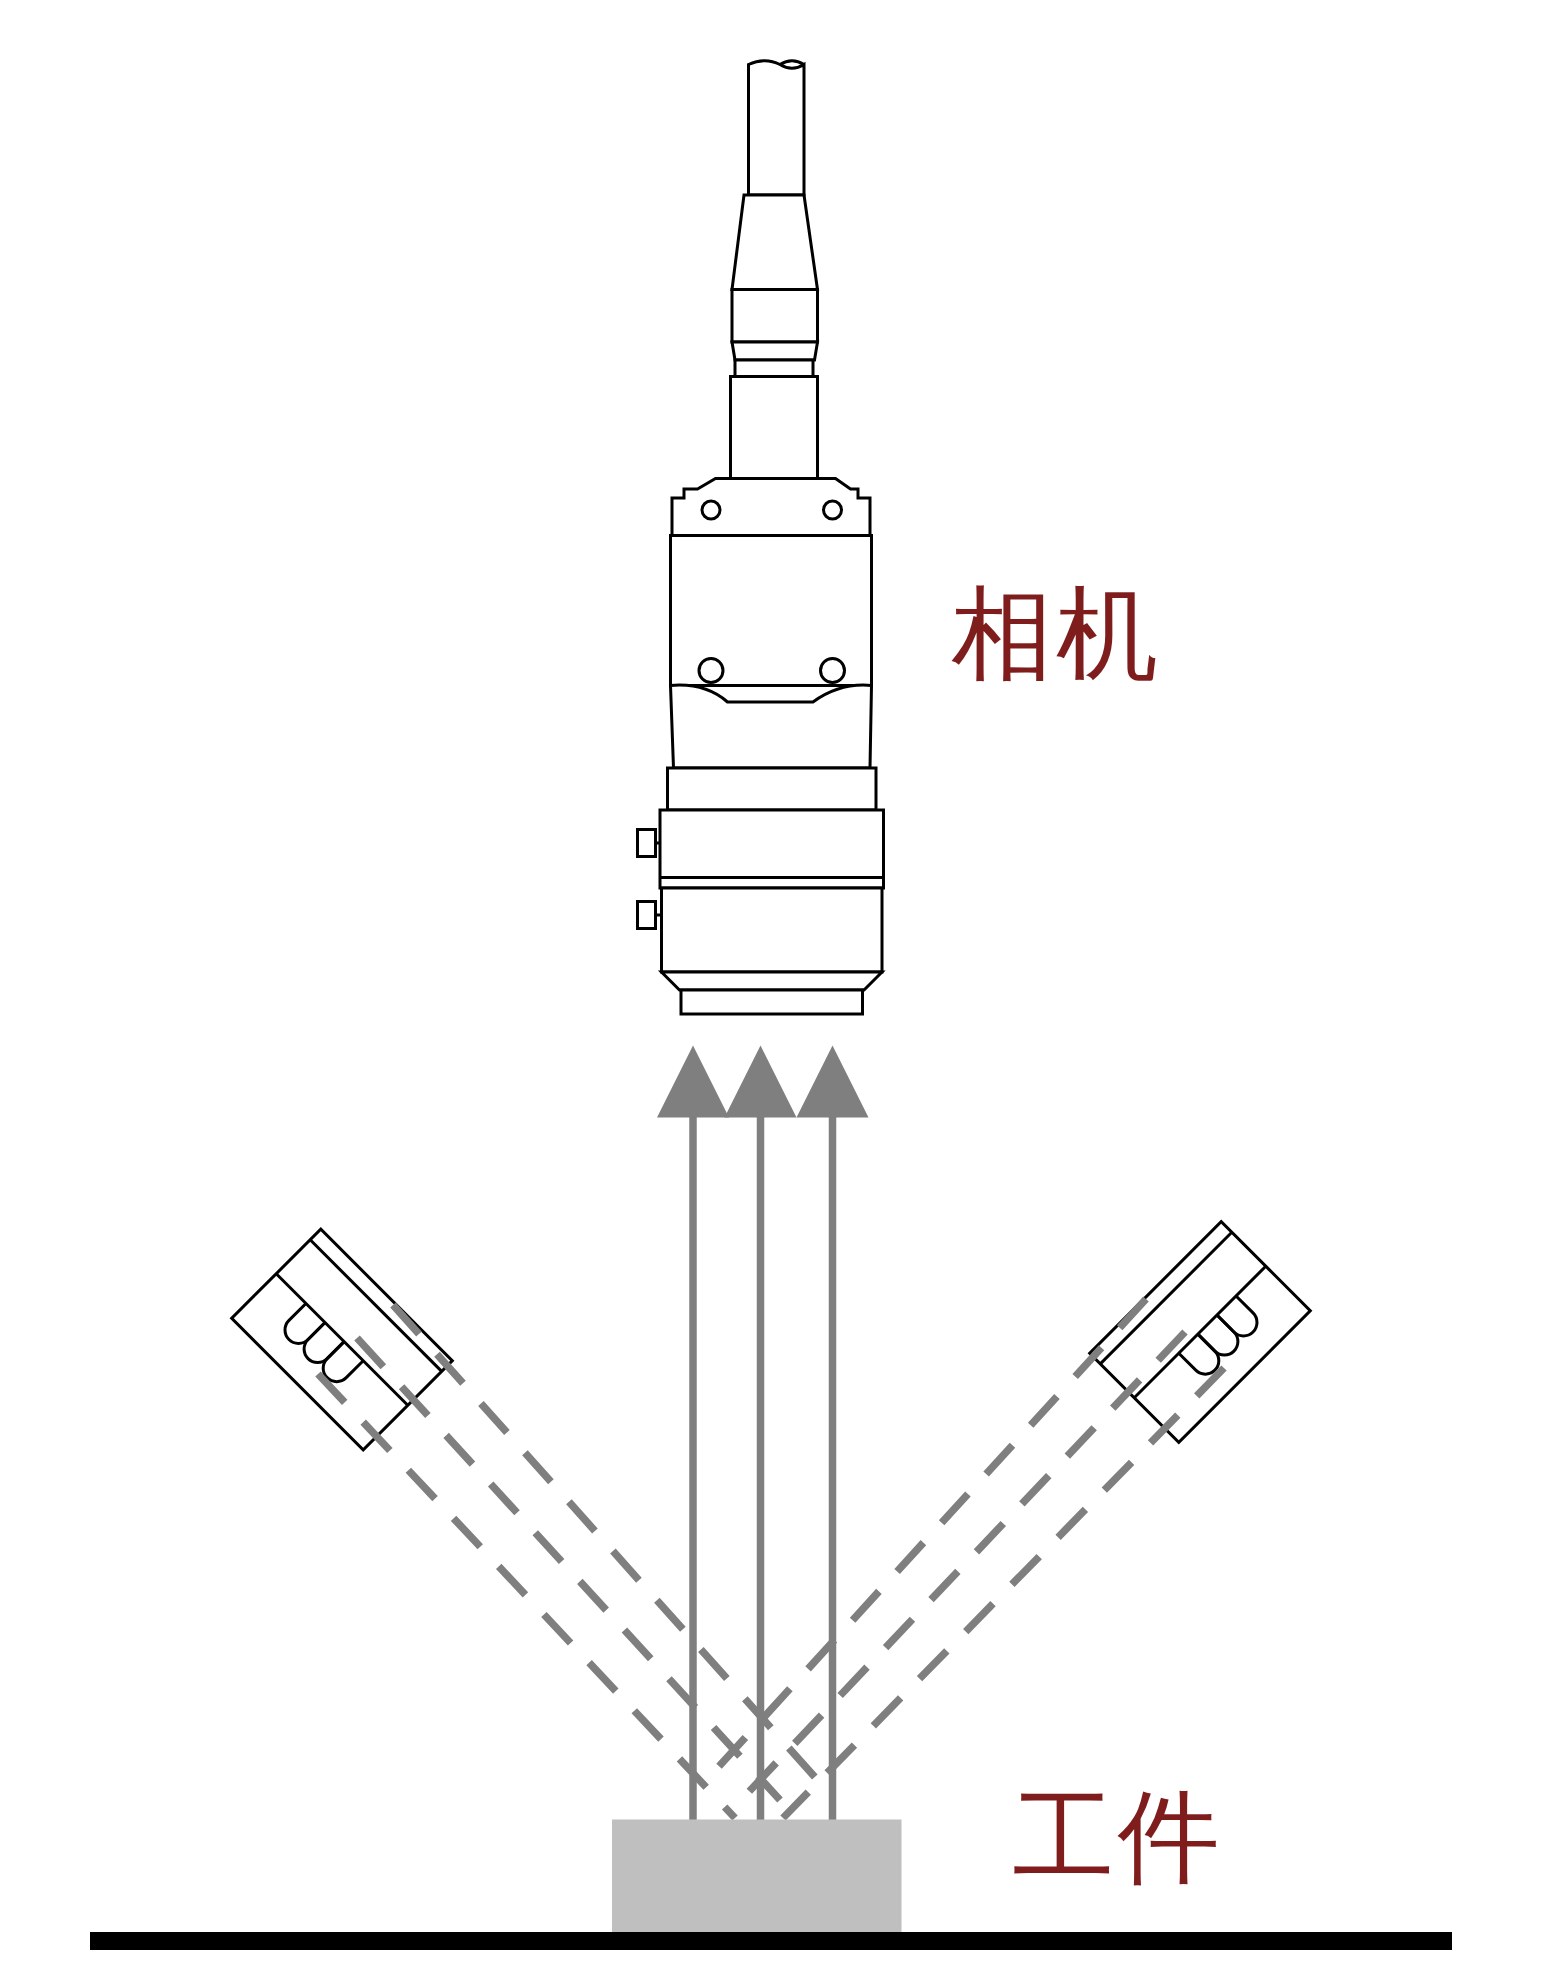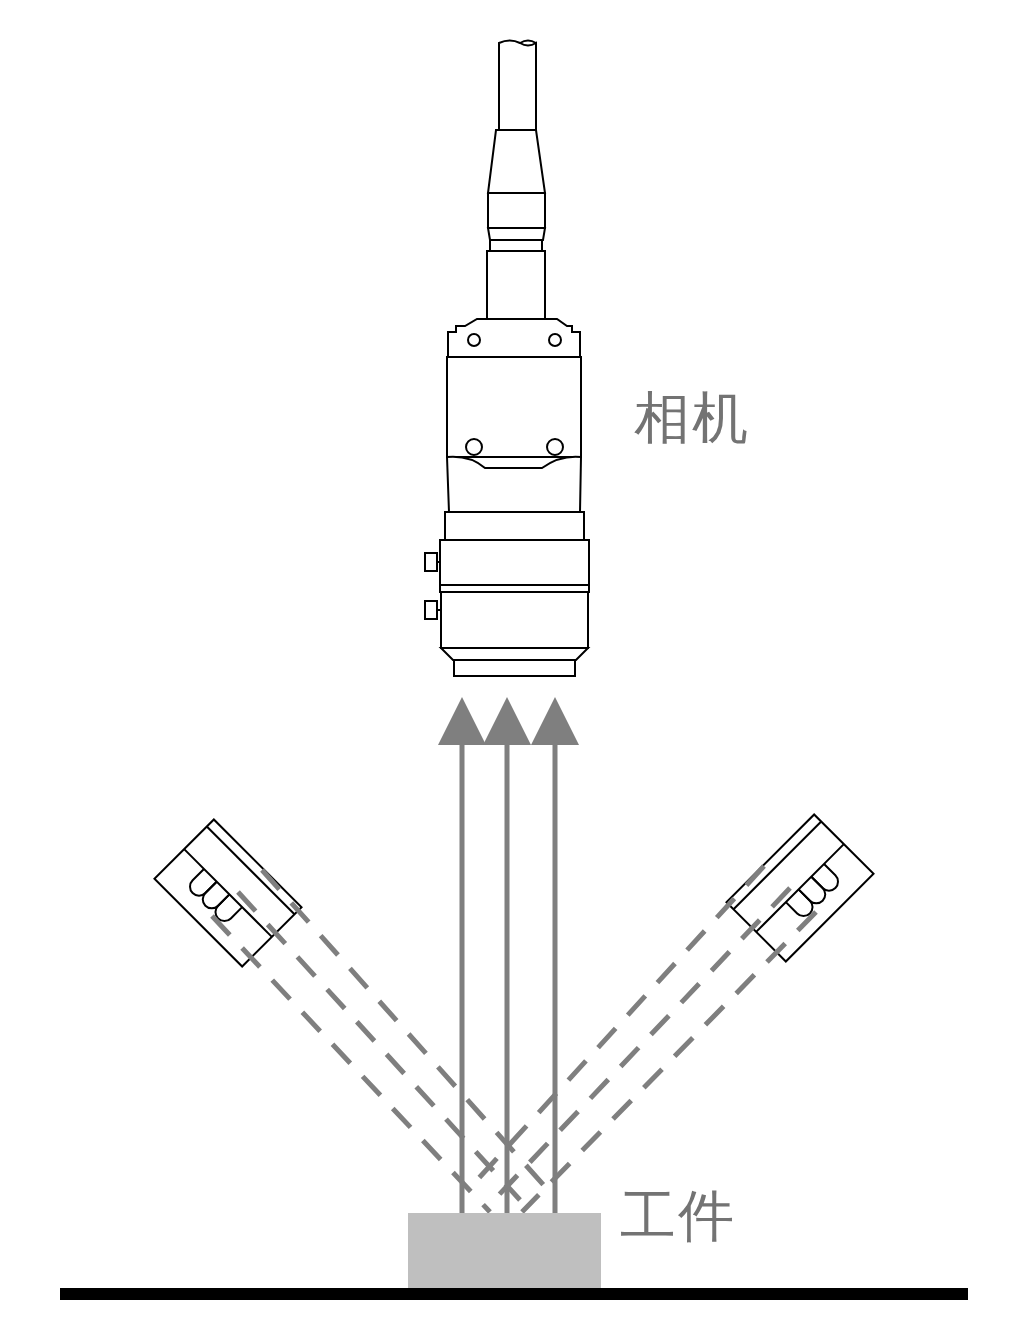--- a/index.html
+++ b/index.html
@@ -1,22 +1,22 @@
 <!DOCTYPE html>
 <html><head>
 <meta charset="utf-8">
 <style>
   html, body { margin: 0; padding: 0; background: #ffffff; }
   body { width: 1032px; height: 1322px; position: relative; overflow: hidden;
          font-family: "DejaVu Sans", sans-serif; }
   svg { position: absolute; left: 0; top: 0; }
-  .label { position: absolute; color: #737373; font-size: 56px; line-height: 1;
+  .label { position: absolute; color: #7f1d1d; font-size: 68px; line-height: 1;
            font-family: "DejaVu Sans", sans-serif; letter-spacing: 2px; }
   #label-camera { left: 634px; top: 390px; }
-  #label-workpiece { left: 620px; top: 1192px; font-family: Liberation Mono, monospace; }
+  #label-workpiece { left: 675px; top: 1192px; }
   .ln { fill: none; stroke: #000; stroke-width: 2; }
   .ln-w { fill: #fff; stroke: #000; stroke-width: 2; }
   .ray { stroke: #7f7f7f; stroke-width: 5; fill: none; }
   .dash { stroke: #7f7f7f; stroke-width: 5; stroke-dasharray: 26 18; fill: none; }
 </style>
 </head>
 <body>
 
 <svg width="1032" height="1322" viewBox="0 0 1032 1322">
 

